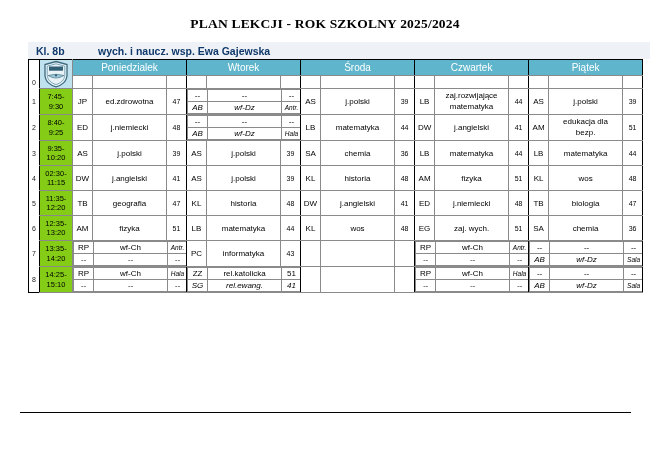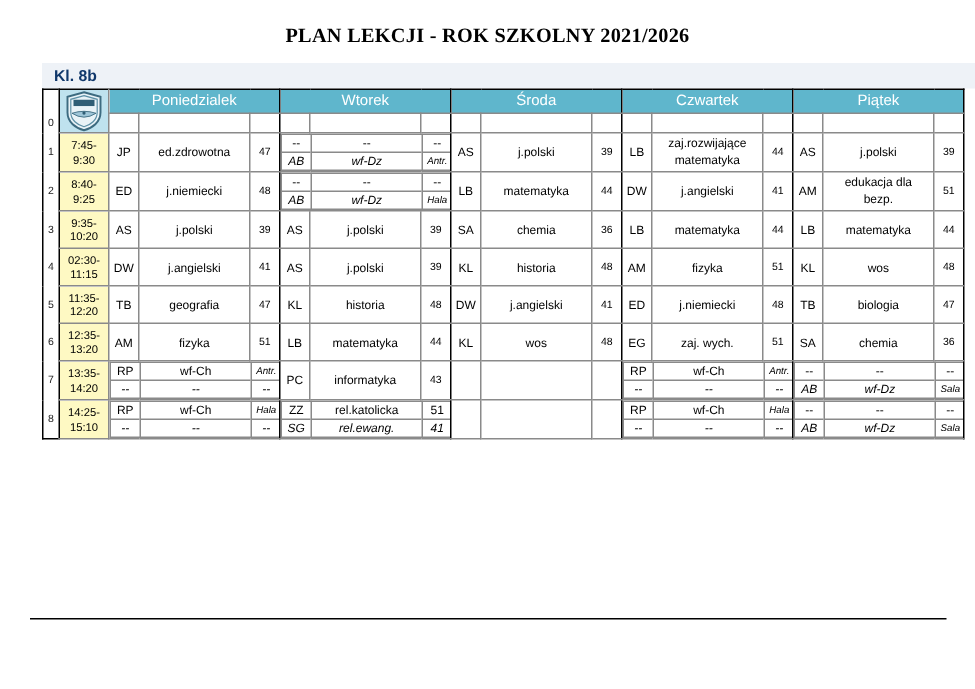--- a/index.html
+++ b/index.html
@@ -89,21 +89,21 @@
     border: none !important;
     width: 10px;
     font-size: 7px;
     color: #222;
     text-align: right;
     padding-right: 2px;
     vertical-align: bottom;
     background: #ffffff;
   }
   td.timecell {
-    background: #fef9c3;
+    background: #84cc16;
     font-size: 7.5px;
     font-weight: bold;
     line-height: 1.25;
     width: 32px;
     border-left: 1.6px solid #000 !important;
     color: #000;
   }
   td.blankhead { height: 10px; background:#fff; }
 
   
@@ -139,24 +139,25 @@
     left: 20px;
     top: 412px;
     width: 611px;
     height: 0;
     border-top: 1.4px solid #000;
   }
 </style>
 </head>
 <body>
 
-<h1 id="page-title">PLAN LEKCJI - ROK SZKOLNY 2021/2026</h1>
+<h1 id="page-title">PLAN LEKCJI - ROK SZKOLNY 2025/2024</h1>
 
 <div class="classbar">
   <span class="kl">Kl. 8b</span>
+  <span class="wych">wych. i  naucz. wsp. Ewa Gajewska</span>
 </div>
 
 <table class="plan">
   <colgroup>
     <col style="width:11px">
     <col style="width:33px">
     <col style="width:20px">
       <col style="width:74px">
       <col style="width:20px">
     <col style="width:20px">

